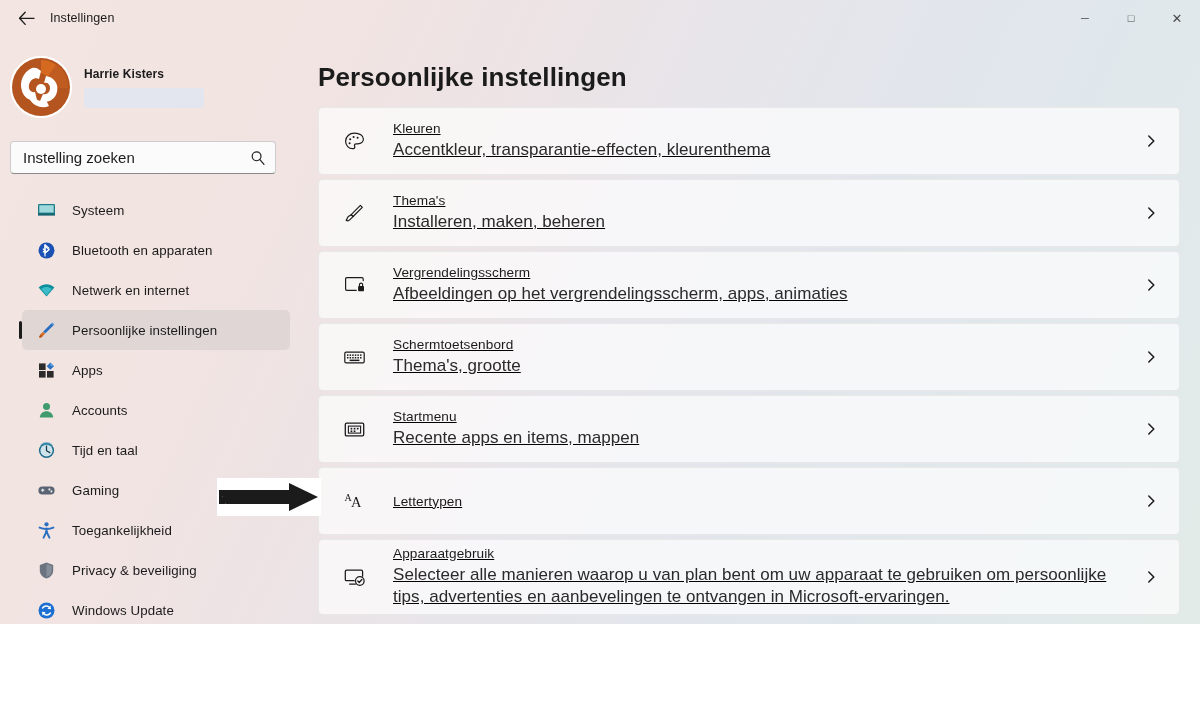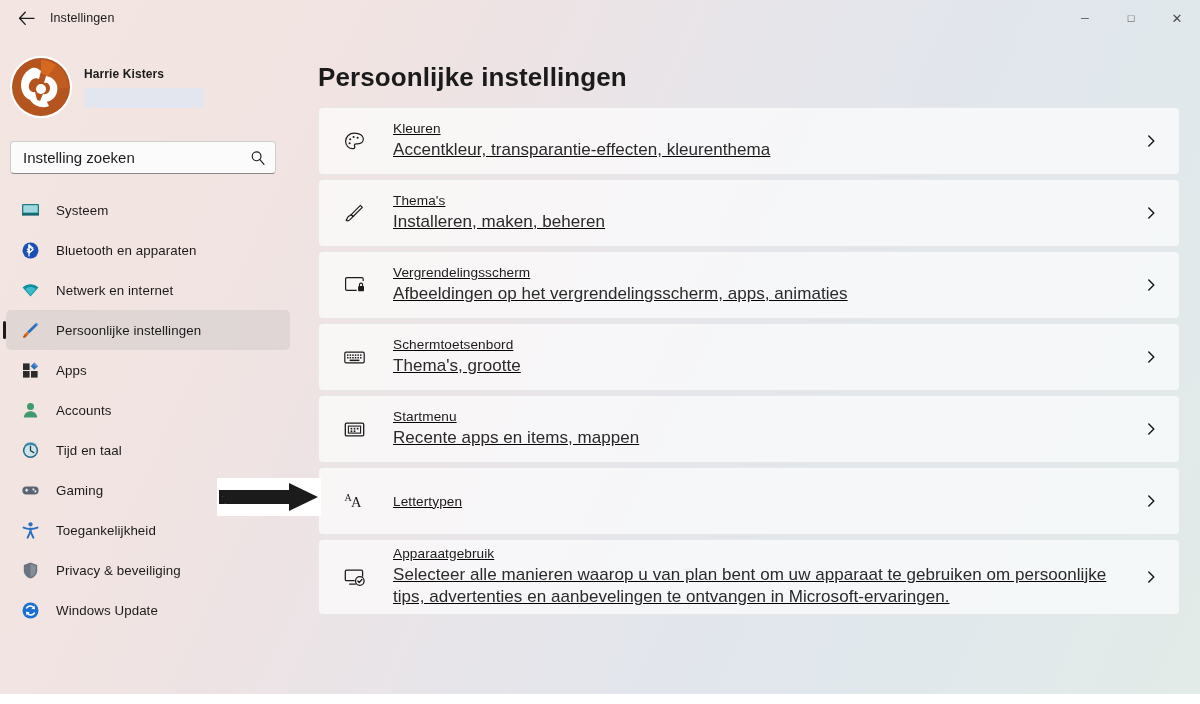--- a/index.html
+++ b/index.html
@@ -8,21 +8,21 @@
   html, body {
     width: 1200px;
     height: 704px;
     overflow: hidden;
     font-family: "Liberation Sans", sans-serif;
   }
 
   #app {
     position: relative;
     width: 1200px;
-    height: 694px;
+    height: 624px;
     background:
       linear-gradient(115deg,
         #f3e6e2 0%,
         #f2e4e1 18%,
         #eee3e4 34%,
         #e7e5ea 50%,
         #e2e6ec 64%,
         #e0e8ec 80%,
         #e3ebe8 100%);
     overflow: hidden;
@@ -120,21 +120,21 @@
     background: transparent;
     font-family: "Liberation Sans", sans-serif;
     font-size: 15px;
     color: #1b1b1b;
     flex: 1;
     height: 100%;
   }
   .search-input::placeholder { color: #1b1b1b; opacity: 1; }
   .search-icon { flex: none; display: flex; }
 
-  .nav { margin-top: 16px; }
+  .nav { margin-top: 16px; margin-left: 16px; }
   .nav-item {
     position: relative;
     height: 40px;
     margin: 0 10px 0 6px;
     border-radius: 5px;
     display: flex;
     align-items: center;
     padding-left: 14px;
   }
   .nav-item.active { background: rgba(216,209,208,.72); }

